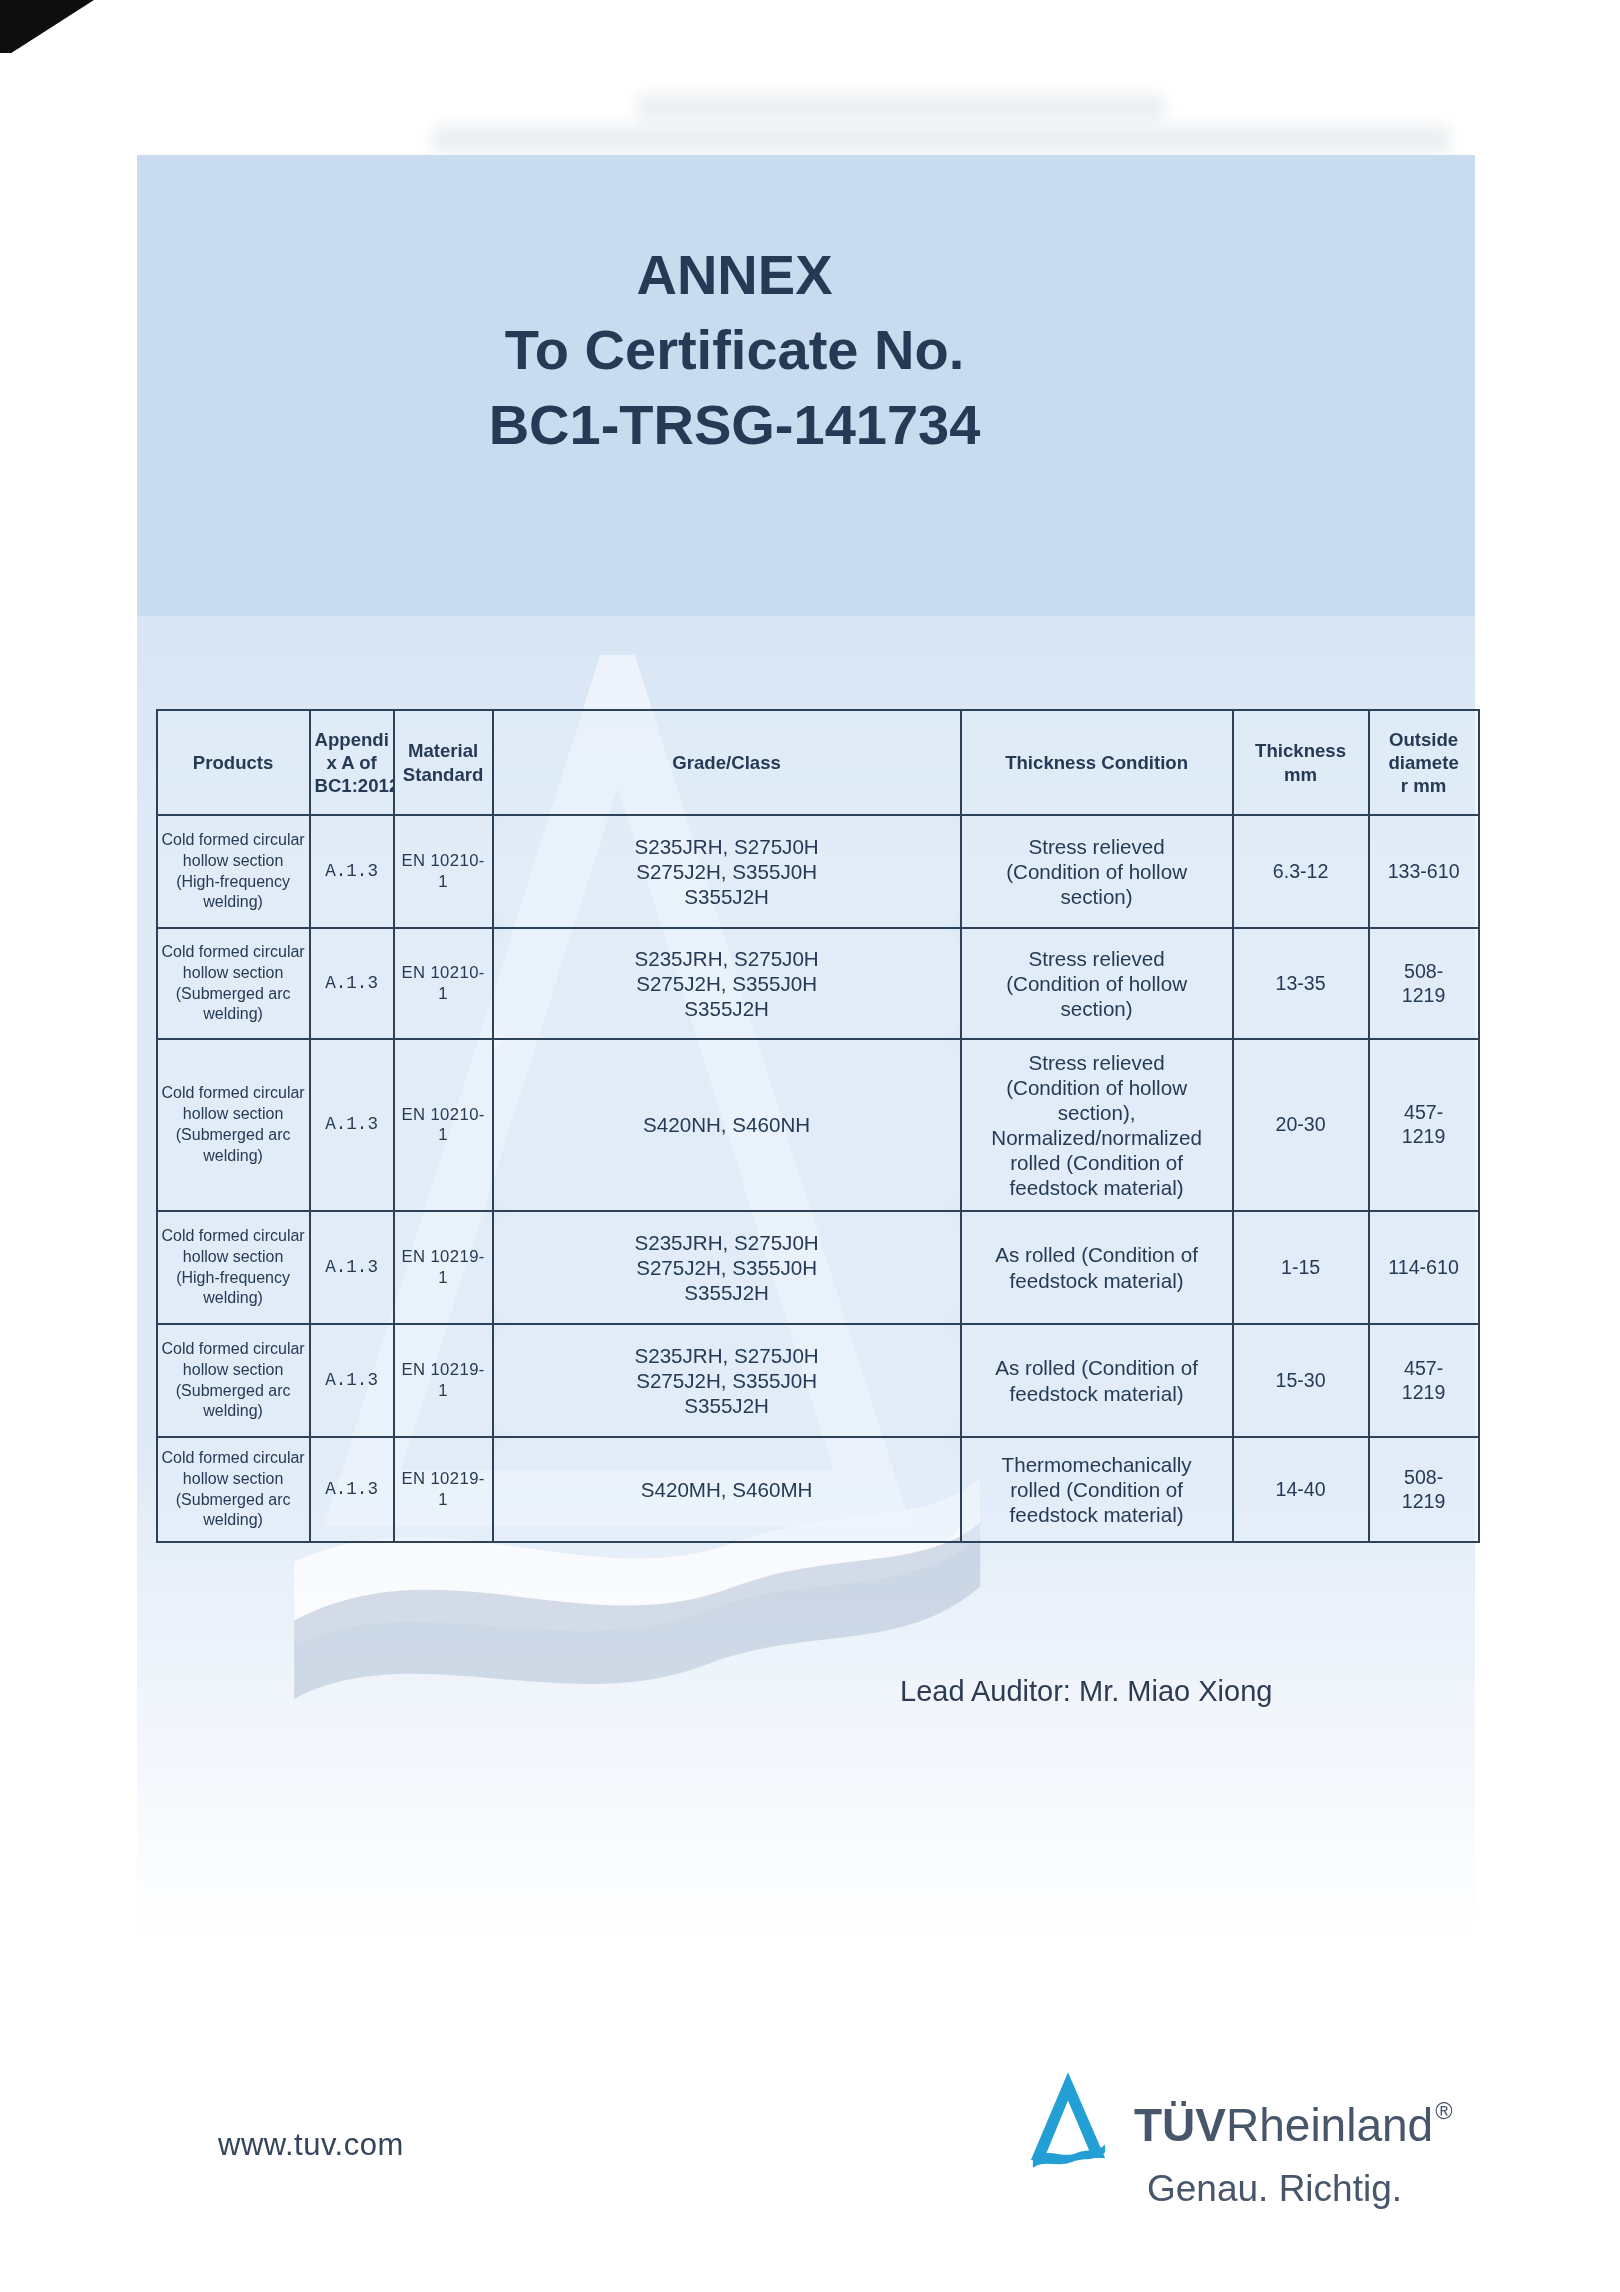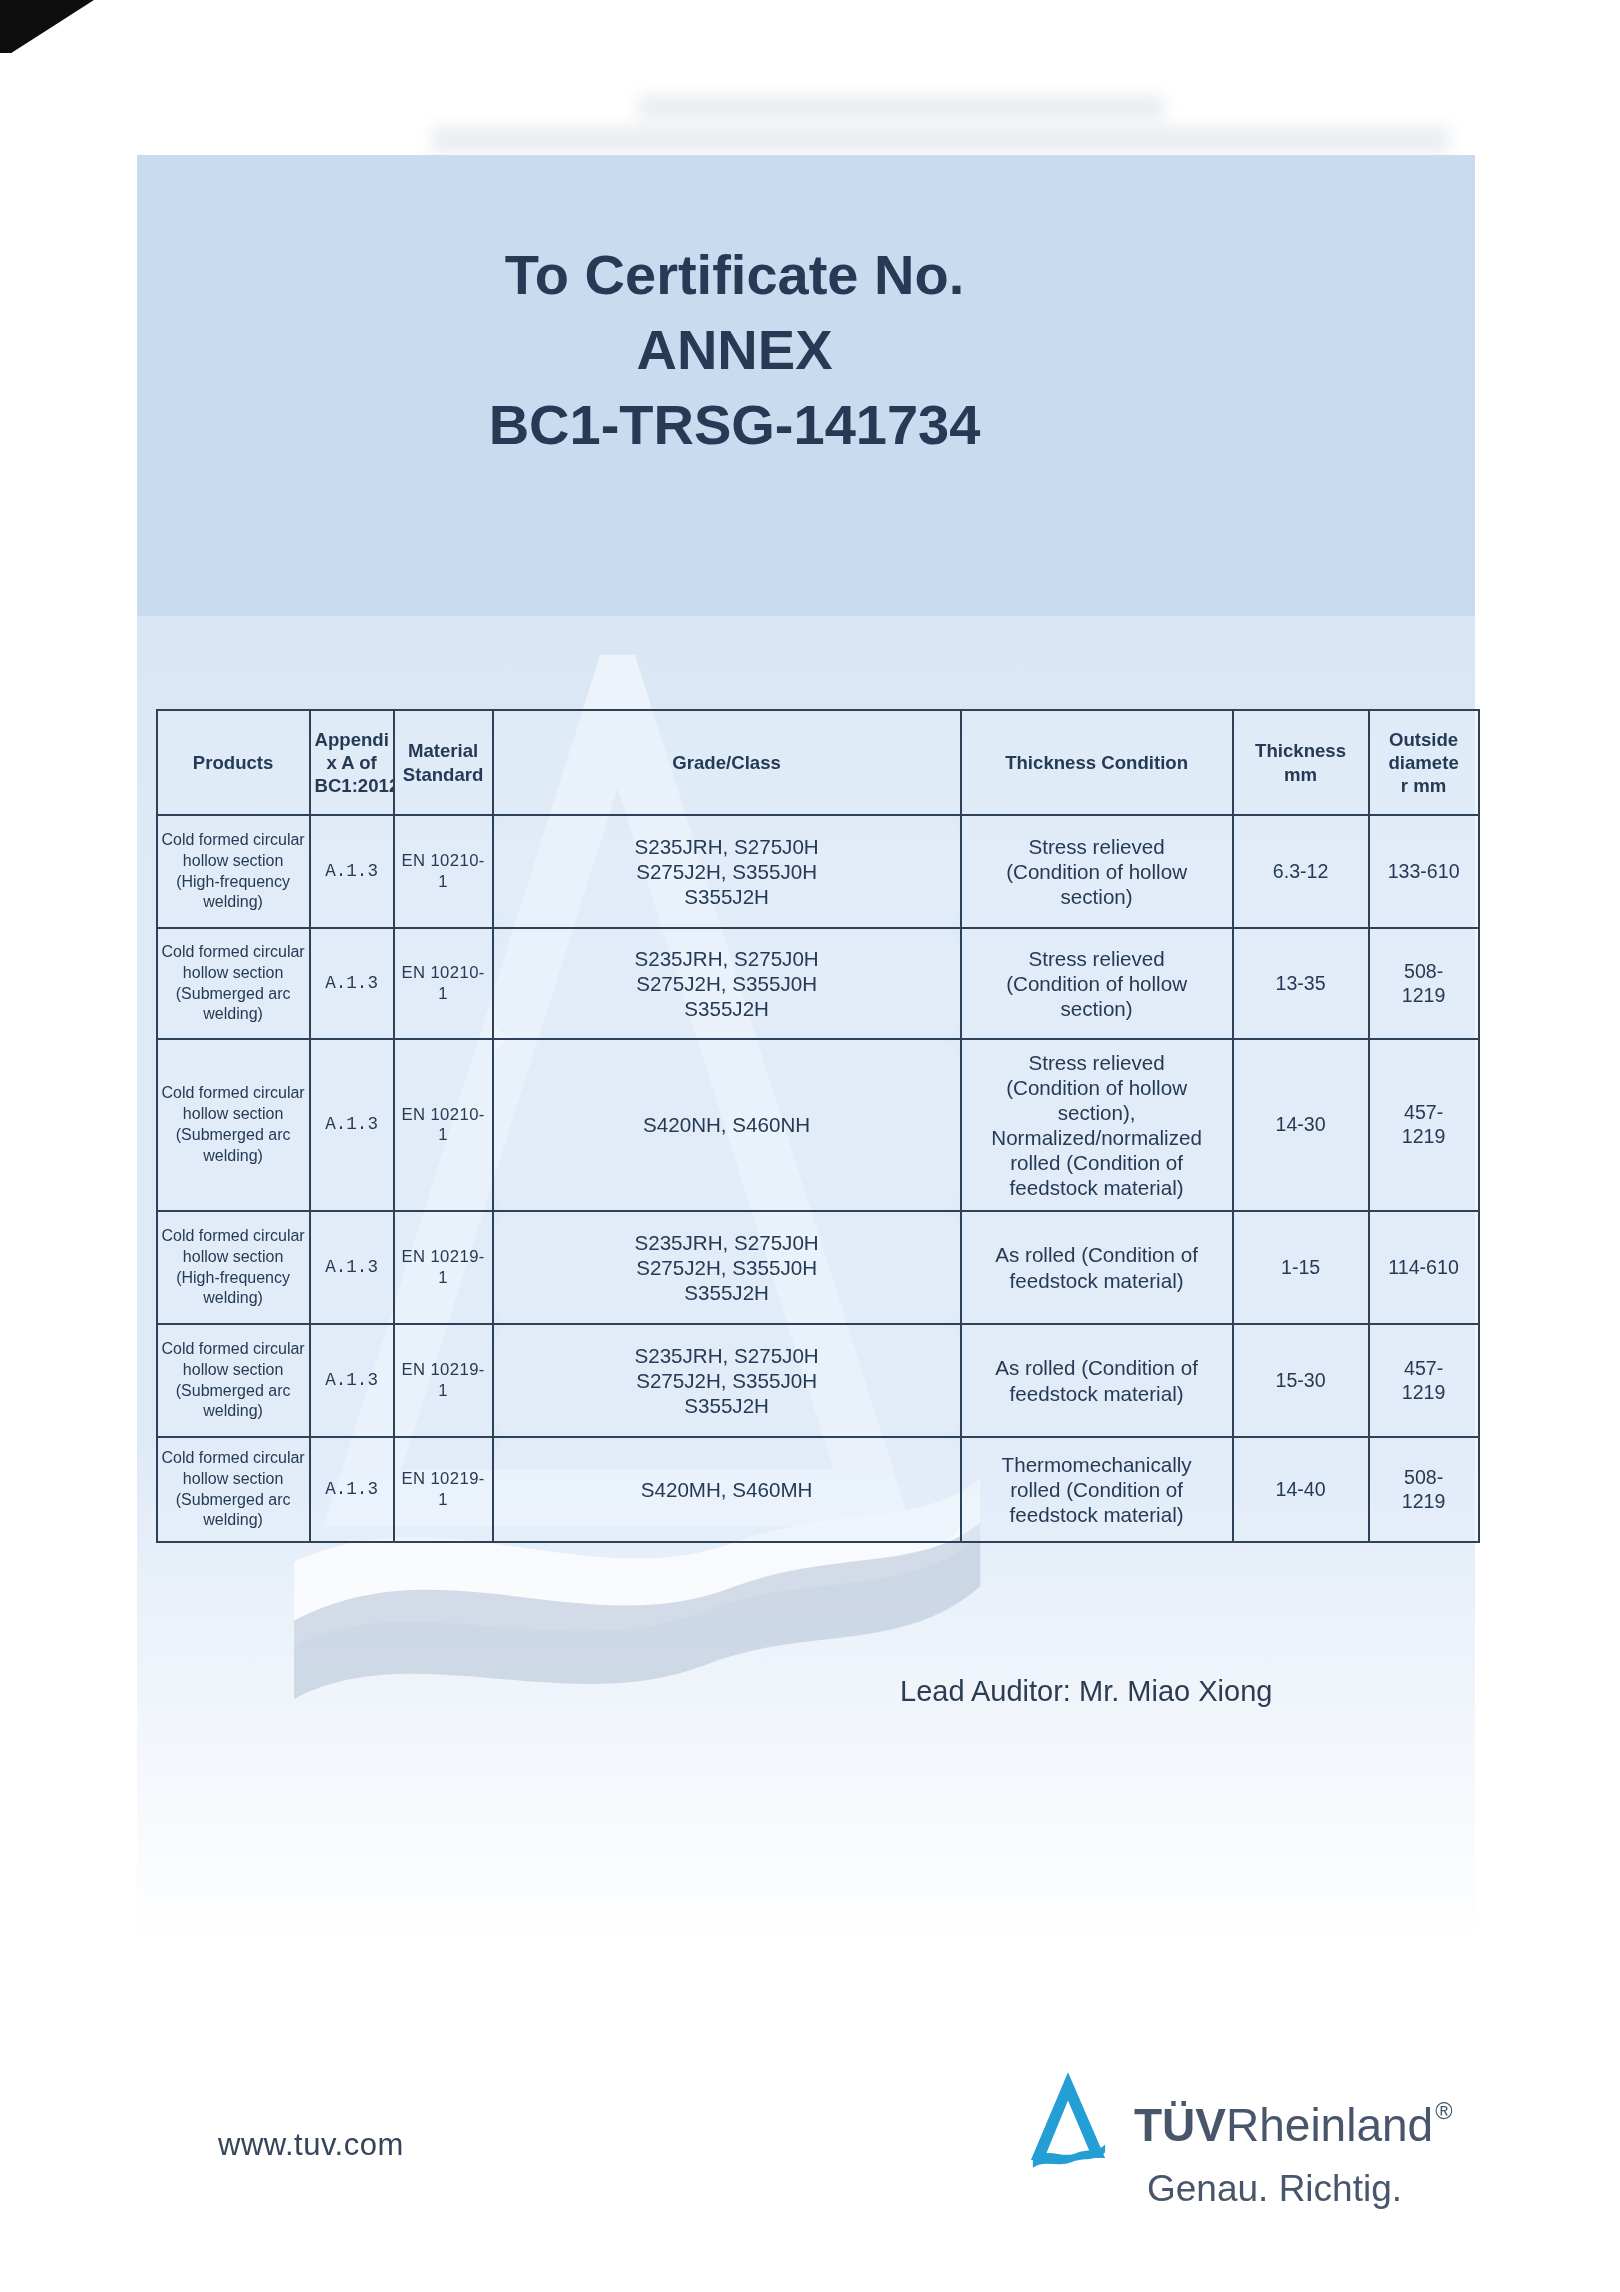--- a/index.html
+++ b/index.html
@@ -82,22 +82,22 @@
 <body>
 
 <div class="page">
 
   <div class="corner-artifact"></div>
   <div class="ghost g1"></div>
   <div class="ghost g2"></div>
 
   <div class="header-band">
     <div class="title">
+      <div>ANNEX</div>
       <div>To Certificate No.</div>
-      <div>ANNEX</div>
       <div>BC1-TRSG-141734</div>
     </div>
   </div>
 
   <div class="body-band">
     <svg class="watermark" viewBox="0 0 820 1120" aria-hidden="true">
       <polygon points="330,40 70,860 590,860" fill="none" stroke="rgba(255,255,255,0.5)" stroke-width="58"></polygon>
       <path d="M0 925 C 150 855, 300 960, 450 905 C 550 868, 640 890, 700 840 L700 900 C 620 965, 520 935, 420 975 C 280 1030, 120 950, 0 1010 Z" fill="rgba(255,255,255,0.7)"></path>
       <path d="M0 985 C 150 905, 300 1010, 450 950 C 550 913, 640 935, 700 885 L700 950 C 620 1020, 520 990, 420 1030 C 280 1085, 120 1000, 0 1065 Z" fill="rgba(185,199,217,0.6)"></path>
     </svg>
@@ -170,21 +170,21 @@
 welding)</td>
           <td>A.1.3</td>
           <td>EN 10210-1</td>
           <td>S420NH, S460NH</td>
           <td>Stress relieved
 (Condition of hollow
 section),
 Normalized/normalized
 rolled (Condition of
 feedstock material)</td>
-          <td>14-30</td>
+          <td>20-30</td>
           <td>457-
 1219</td>
         </tr>
         <tr>
           <td>Cold formed circular
 hollow section
 (High-frequency
 welding)</td>
           <td>A.1.3</td>
           <td>EN 10219-1</td>

